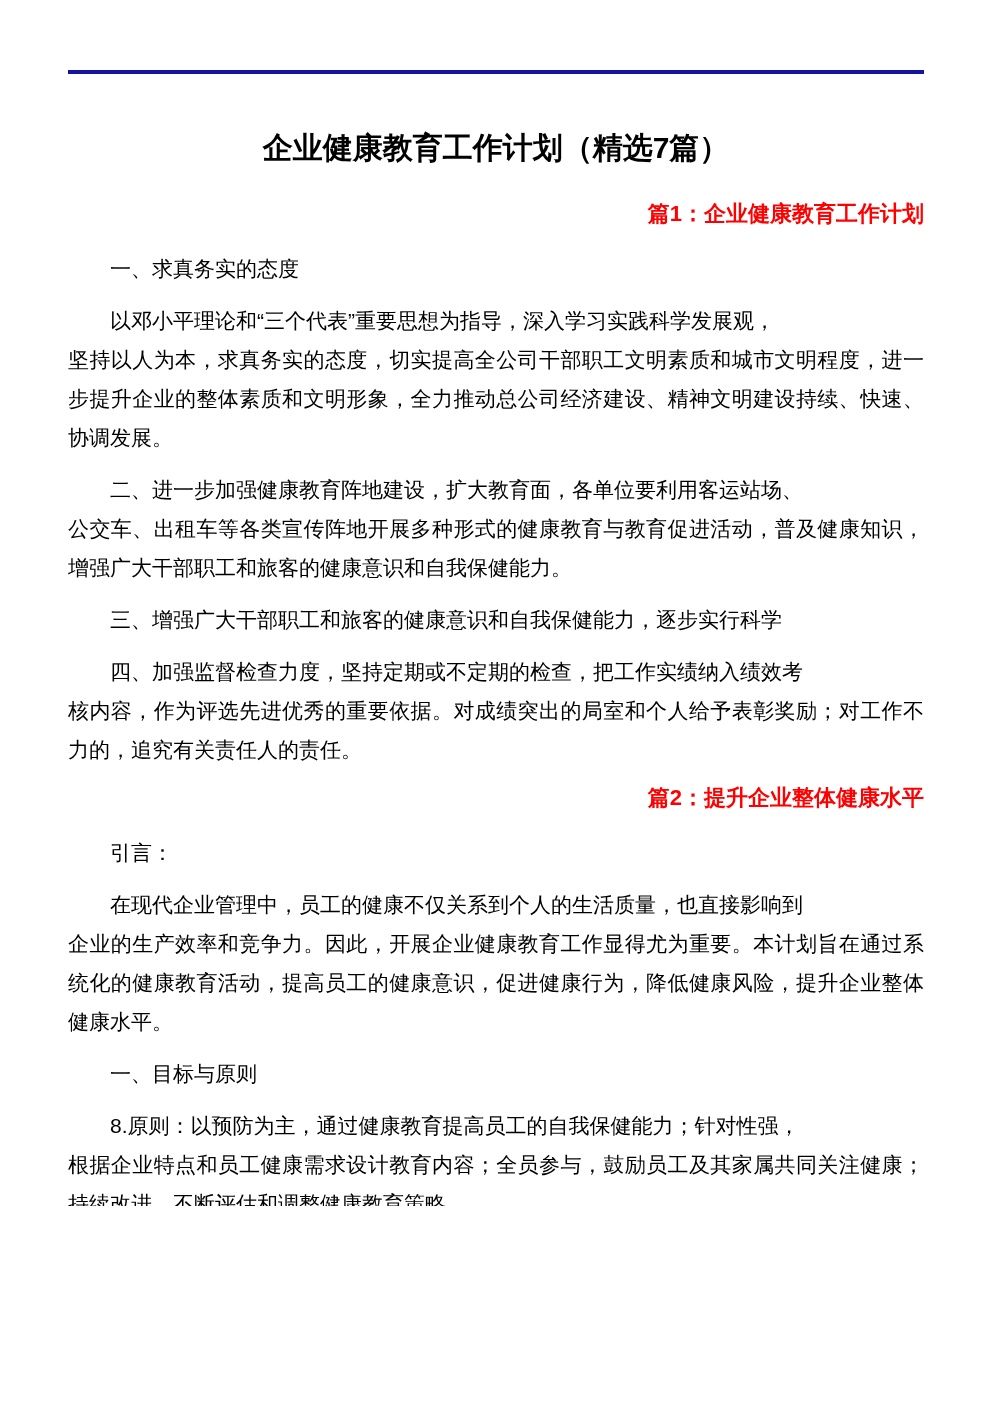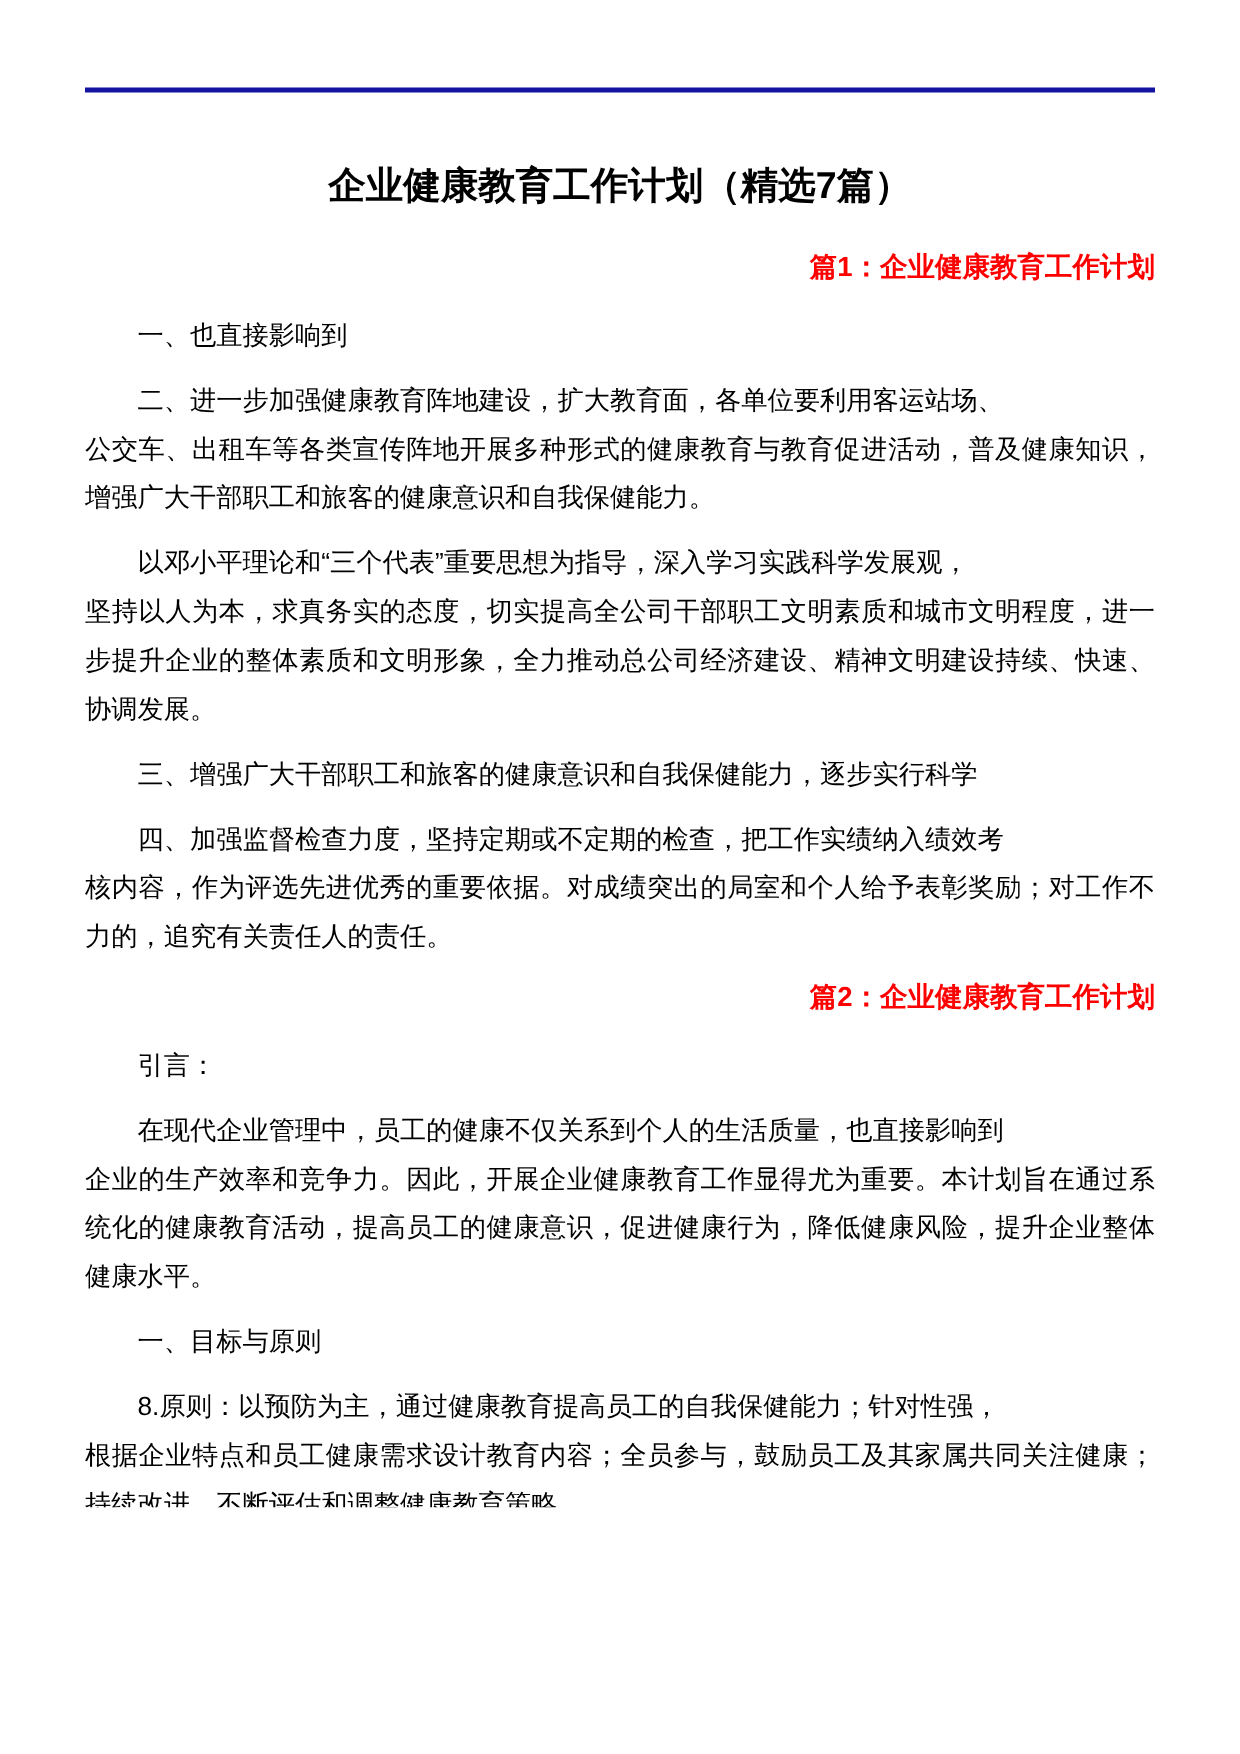--- a/index.html
+++ b/index.html
@@ -70,43 +70,43 @@
 
   <div class="rule rule-top"></div>
 
   <div class="content">
 
     <h1 class="doc-title">企业健康教育工作计划（精选7篇）</h1>
 
     <h2 class="section-heading">篇1：企业健康教育工作计划</h2>
 
     <p class="para">
-      <span>一、也直接影响到</span>
+      <span>一、求真务实的态度</span>
+    </p>
+
+    <p class="para">
+      <span>以邓小平理论和“三个代表”重要思想为指导，深入学习实践科学发展观，</span><br>
+      <span>坚持以人为本，求真务实的态度，切实提高全公司干部职工文明素质和城市文明程度，进一步提升企业的整体素质和文明形象，全力推动总公司经济建设、精神文明建设持续、快速、协调发展。</span>
     </p>
 
     <p class="para">
       <span>二、进一步加强健康教育阵地建设，扩大教育面，各单位要利用客运站场、</span><br>
       <span>公交车、出租车等各类宣传阵地开展多种形式的健康教育与教育促进活动，普及健康知识，增强广大干部职工和旅客的健康意识和自我保健能力。</span>
-    </p>
-
-    <p class="para">
-      <span>以邓小平理论和“三个代表”重要思想为指导，深入学习实践科学发展观，</span><br>
-      <span>坚持以人为本，求真务实的态度，切实提高全公司干部职工文明素质和城市文明程度，进一步提升企业的整体素质和文明形象，全力推动总公司经济建设、精神文明建设持续、快速、协调发展。</span>
     </p>
 
     <p class="para">
       <span>三、增强广大干部职工和旅客的健康意识和自我保健能力，逐步实行科学</span><br>
     </p>
 
     <p class="para">
       <span>四、加强监督检查力度，坚持定期或不定期的检查，把工作实绩纳入绩效考</span><br>
       <span>核内容，作为评选先进优秀的重要依据。对成绩突出的局室和个人给予表彰奖励；对工作不力的，追究有关责任人的责任。</span>
     </p>
 
-    <h2 class="section-heading">篇2：企业健康教育工作计划</h2>
+    <h2 class="section-heading">篇2：提升企业整体健康水平</h2>
 
     <p class="para">
       <span>引言：</span>
     </p>
 
     <p class="para">
       <span>在现代企业管理中，员工的健康不仅关系到个人的生活质量，也直接影响到</span><br>
       <span>企业的生产效率和竞争力。因此，开展企业健康教育工作显得尤为重要。本计划旨在通过系统化的健康教育活动，提高员工的健康意识，促进健康行为，降低健康风险，提升企业整体健康水平。</span>
     </p>
 

